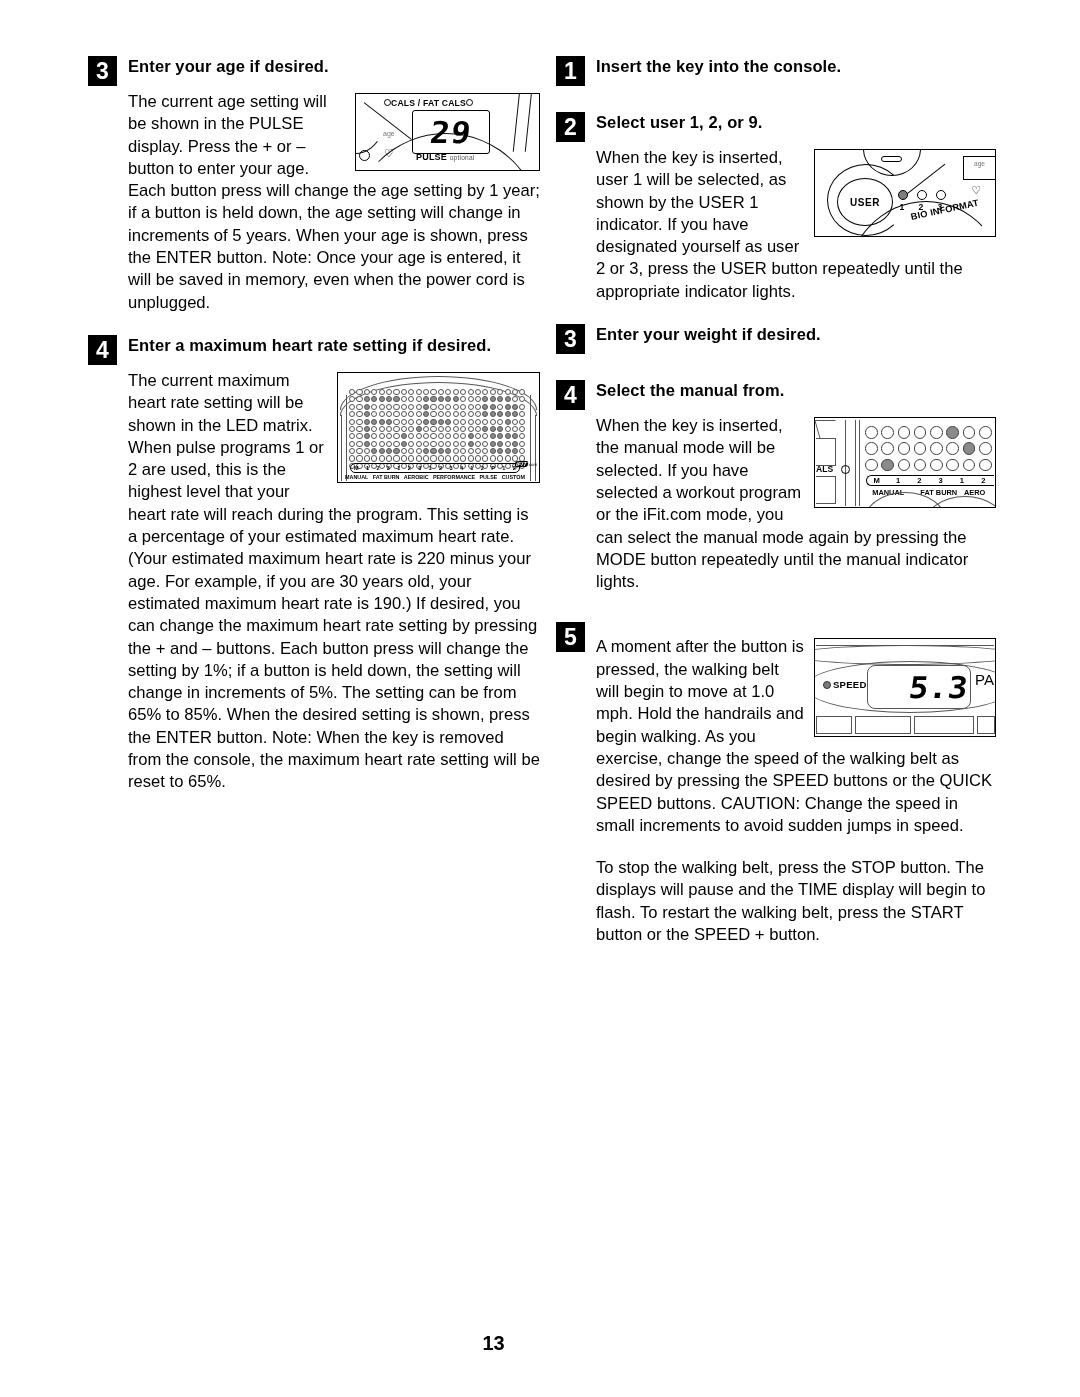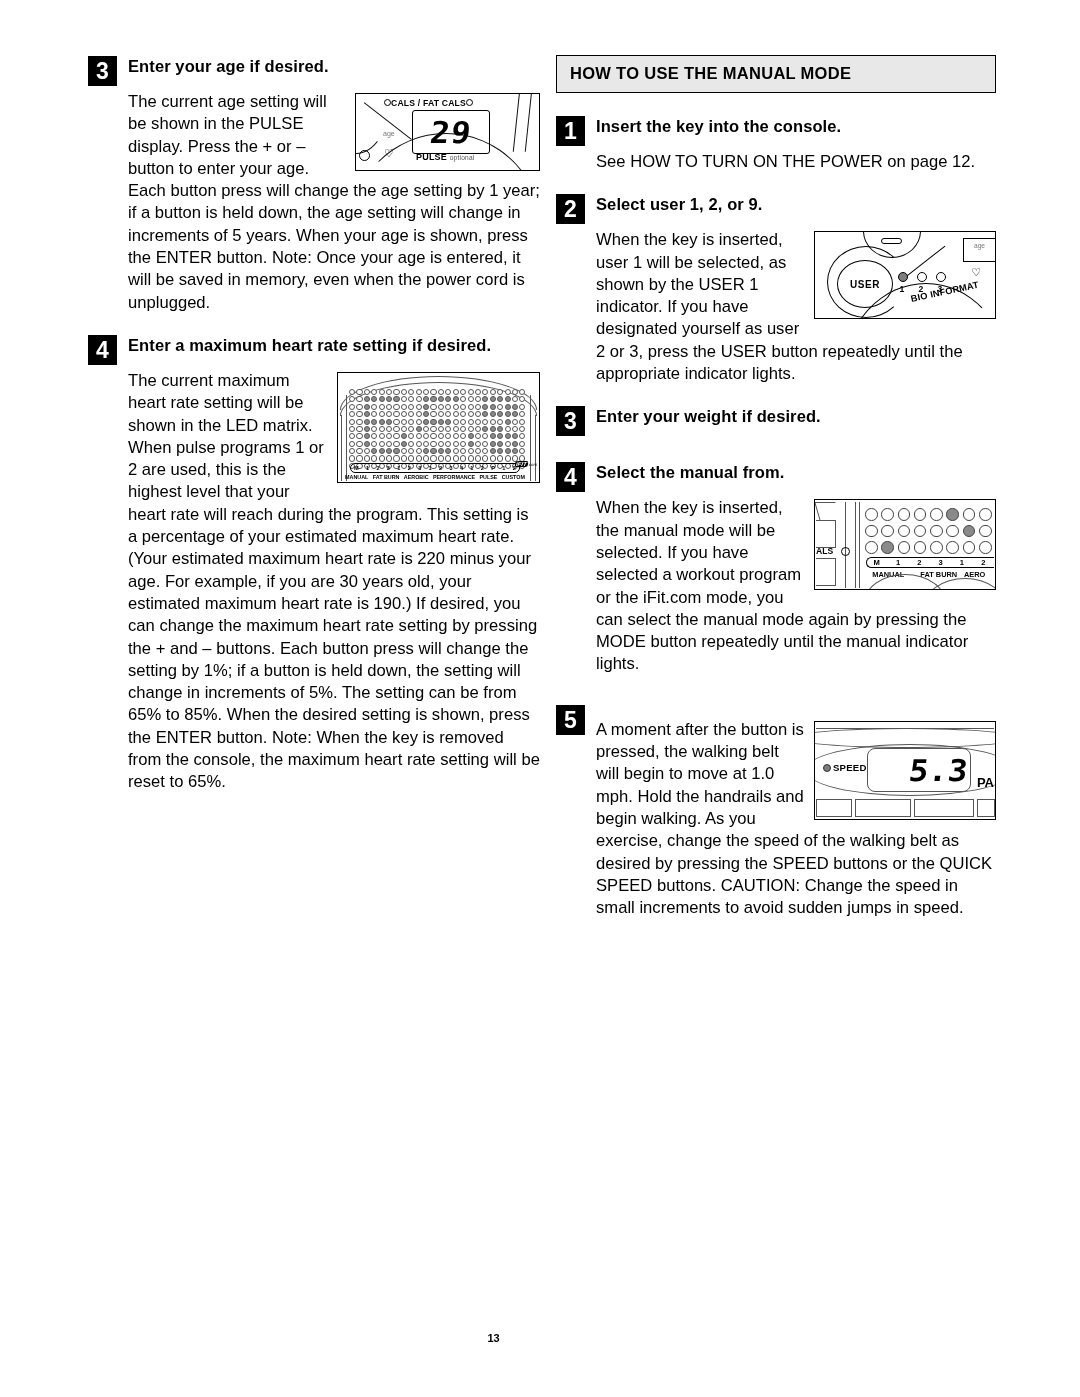--- a/index.html
+++ b/index.html
@@ -570,23 +570,23 @@
     width: 8px; height: 8px;
     background: #7d7d7d;
     border: 1.1px solid #333;
     border-radius: 50%;
     box-sizing: border-box;
     margin-right: 2px;
     vertical-align: -1px;
   }
   .fig-speed .pa-lbl {
     position: absolute;
-    right: 1px; top: 53px;
-    font-size: 13px;
-    font-weight: bold;
+    right: 1px; top: 32px;
+    font-size: 15px;
+    font-weight: normal;
   }
   .fig-speed .keys {
     position: absolute;
     left: 1px; bottom: 2px;
     width: 180px; height: 18px;
     display: flex;
     gap: 3px;
   }
   .fig-speed .keys div {
     border: 1.2px solid #555;
@@ -602,21 +602,21 @@
     width: 178px; height: 5px;
     border-bottom: 1.2px solid #555;
   }
 
   
   .page-num {
     position: absolute;
     left: 0; top: 1332px;
     width: 987px;
     text-align: center;
-    font-size: 11px;
+    font-size: 20px;
     font-weight: bold;
   }
 </style>
 </head>
 <body>
 
 <div class="page">
 
   <div class="col col-left">
 
@@ -966,28 +966,26 @@
       </div>
 
       <p class="body-text">The current maximum heart rate setting will be shown in the LED matrix. When pulse programs 1 or 2 are used, this is the highest level that your heart rate will reach during the program. This setting is a percentage of your estimated maximum heart rate. (Your estimated maximum heart rate is 220 minus your age. For example, if you are 30 years old, your estimated maximum heart rate is 190.) If desired, you can change the maximum heart rate setting by pressing the + and – buttons. Each button press will change the setting by 1%; if a button is held down, the setting will change in increments of 5%. The setting can be from 65% to 85%. When the desired setting is shown, press the ENTER button. Note: When the key is removed from the console, the maximum heart rate setting will be reset to 65%.</p>
       <div class="clear"></div>
     </div>
 
   </div>
 
   <div class="col col-right">
 
-    <div class="section-header">HOW TO USE THE MANUAL MODE</div>
 
     <div class="step">
       <div class="badge">1</div>
       <div class="step-title">Insert the key into the console.</div>
     </div>
     <div class="gap-sm"></div>
-    <p class="body-text indent">See HOW TO TURN ON THE POWER on page 12.</p>
 
     <div class="gap-md"></div>
 
     <div class="step">
       <div class="badge">2</div>
       <div class="step-title">Select user 1, 2, or 9.</div>
     </div>
     <div class="gap-sm"></div>
 
     <div class="indent">
@@ -1116,20 +1114,21 @@
           <div class="k2"></div>
           <div class="k3"></div>
           <div class="k4"></div>
         </div>
       </div>
 
       <p class="body-text"><span>A moment after the button is pressed, the walking belt will begin to move at 1.0 mph. Hold the handrails and begin walking. As you exercise, change the speed of the walking belt as desired by pressing the SPEED buttons or the QUICK SPEED buttons. </span><b class="caution">CAUTION: Change the speed in small increments to avoid sudden jumps in speed.</b></p>
       <div class="clear"></div>
 
       <div class="gap-md"></div>
+      <p class="body-text">To stop the walking belt, press the STOP button. The displays will pause and the TIME display will begin to flash. To restart the walking belt, press the START button or the SPEED + button.</p>
 
       <div class="gap-md"></div>
     </div>
 
   </div>
 
   <div class="page-num">13</div>
 
 </div>
 

